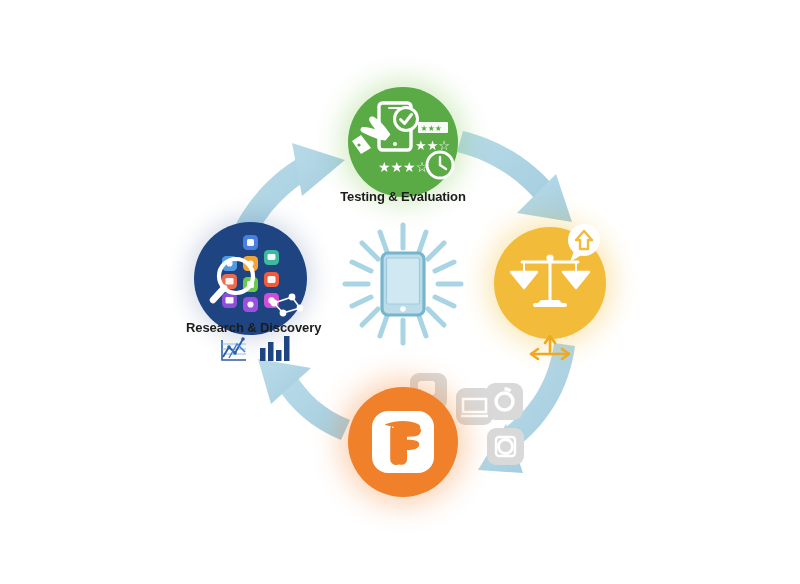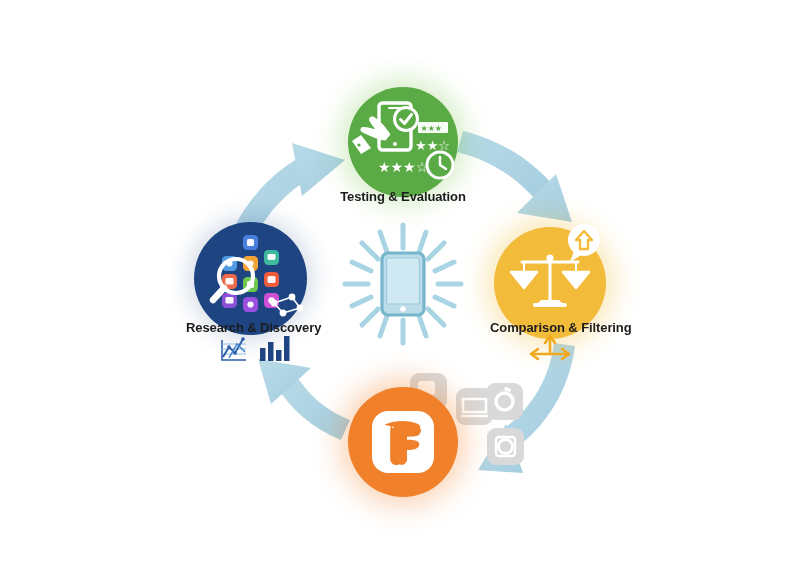--- a/index.html
+++ b/index.html
@@ -272,21 +272,20 @@
       <path d="M 563,272 L 589,272 L 576,288 Z" fill="#ffffff" stroke="#ffffff" stroke-width="2.4"></path>
     </g>
 
     <g>
       <circle cx="584" cy="240" r="16" fill="#ffffff"></circle>
       <path d="M 574,251 L 570,262 L 583,254 Z" fill="#ffffff"></path>
       <path d="M 584,231 L 592,240 h -4 v 9 h -8 v -9 h -4 z" fill="none" stroke="#f2bc3a" stroke-width="2.4" stroke-linejoin="round"></path>
     </g>
   </svg>
 
-  <div class="node-label" style="left:490px; top:320px; width:140px;">Comparison &amp; Filtering</div>
 
   <svg class="layer z-extra" width="800" height="584" viewBox="0 0 800 584">
     <g stroke="#f0a81e" stroke-width="2.6" fill="none" stroke-linecap="round" stroke-linejoin="round">
       <line x1="532" y1="354" x2="568" y2="354"></line>
       <path d="M 538,349 L 531,354 L 538,359"></path>
       <path d="M 562,349 L 569,354 L 562,359"></path>
       <line x1="550" y1="337" x2="550" y2="352"></line>
       <path d="M 545,343 L 550,336 L 555,343"></path>
     </g>
   </svg>

